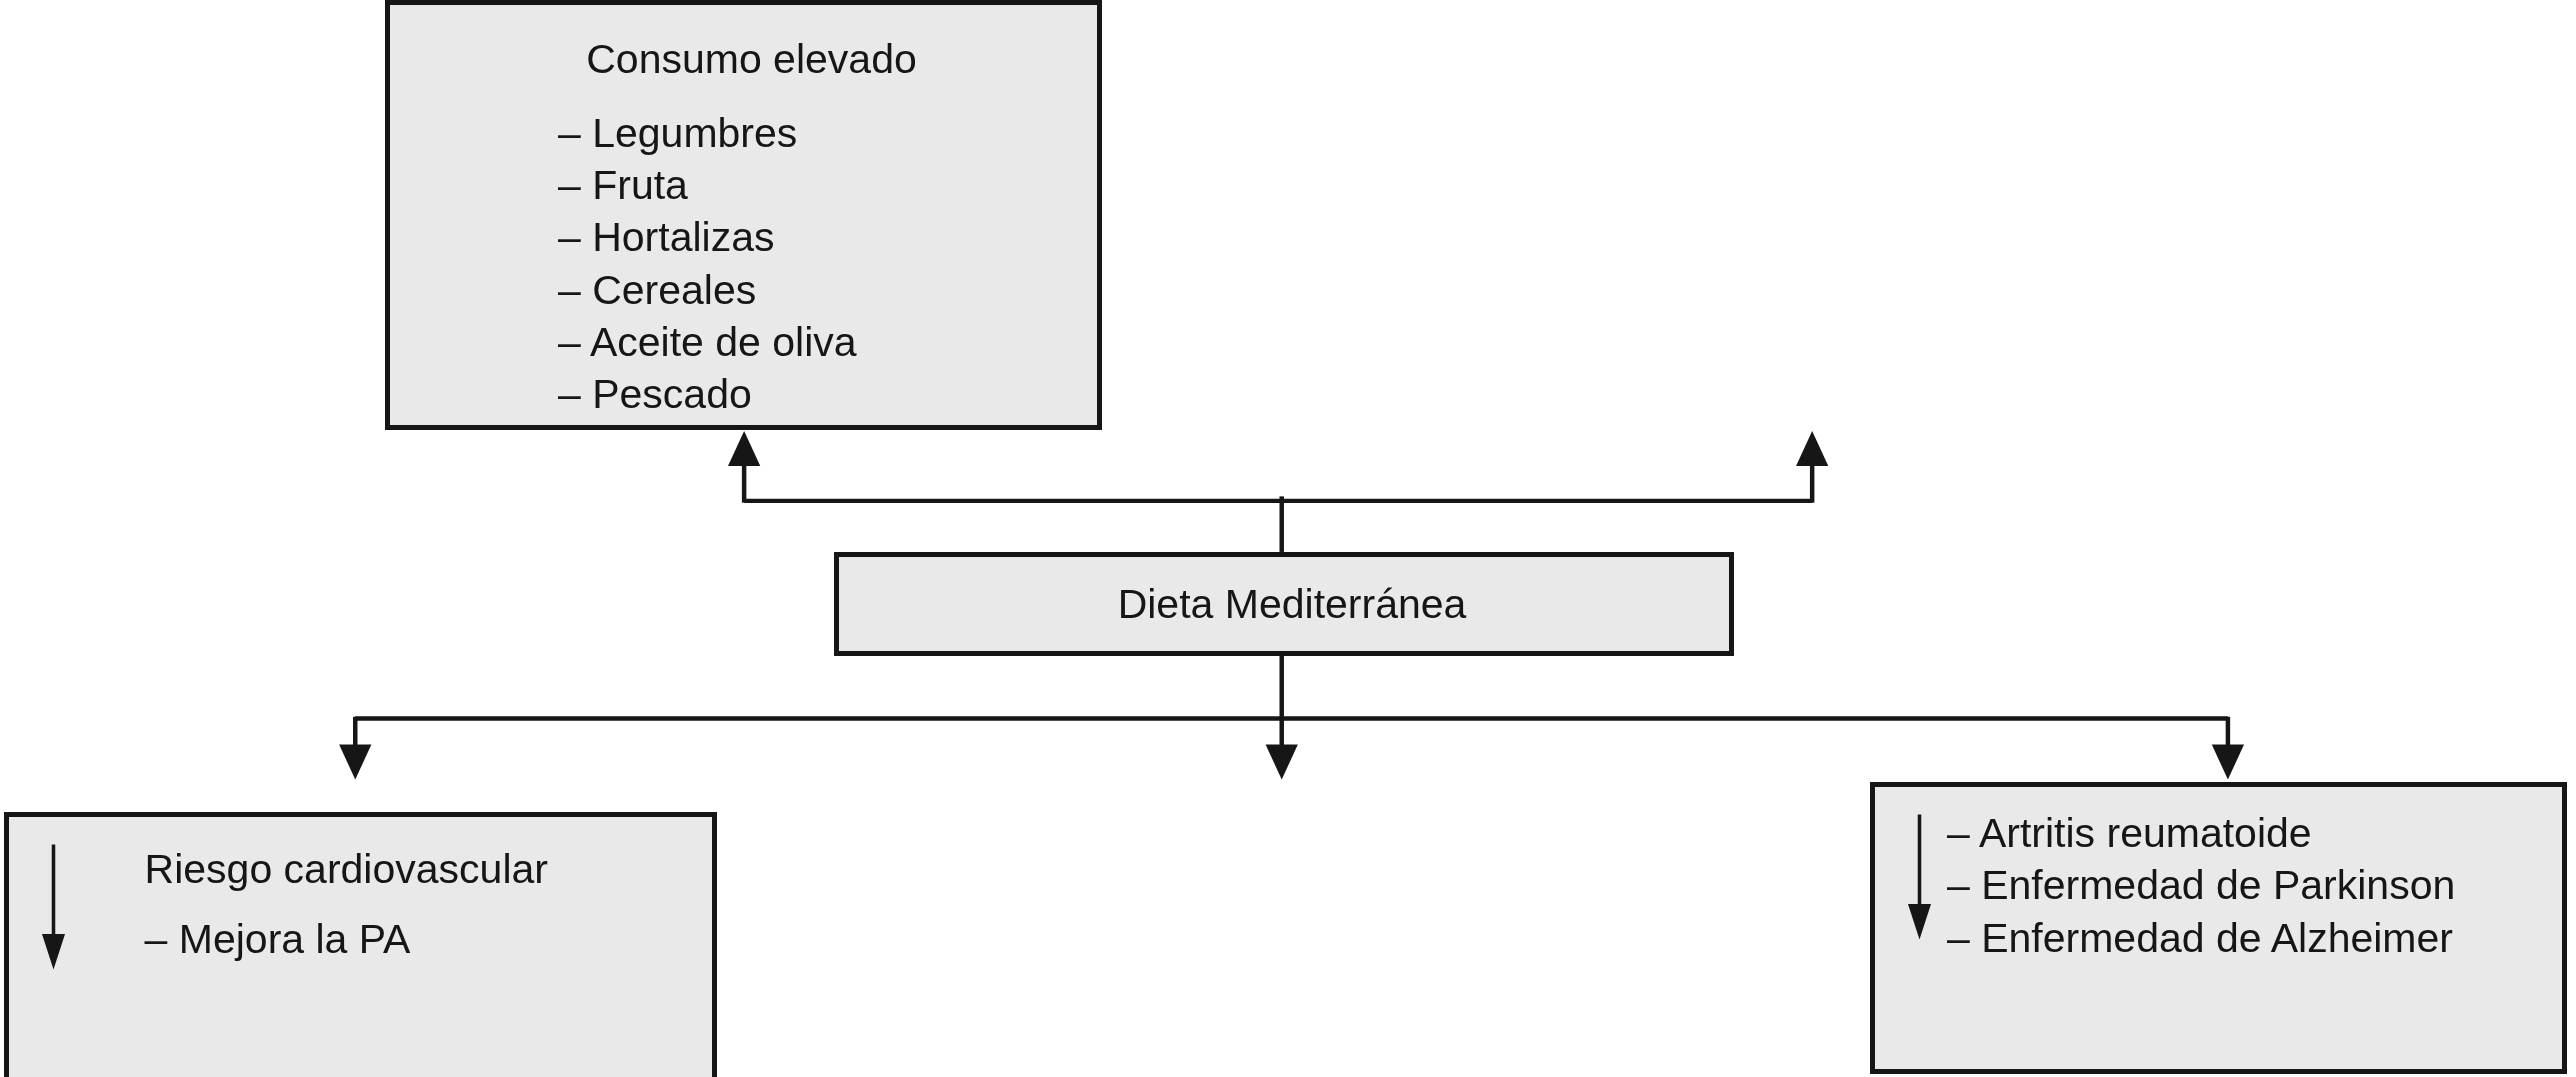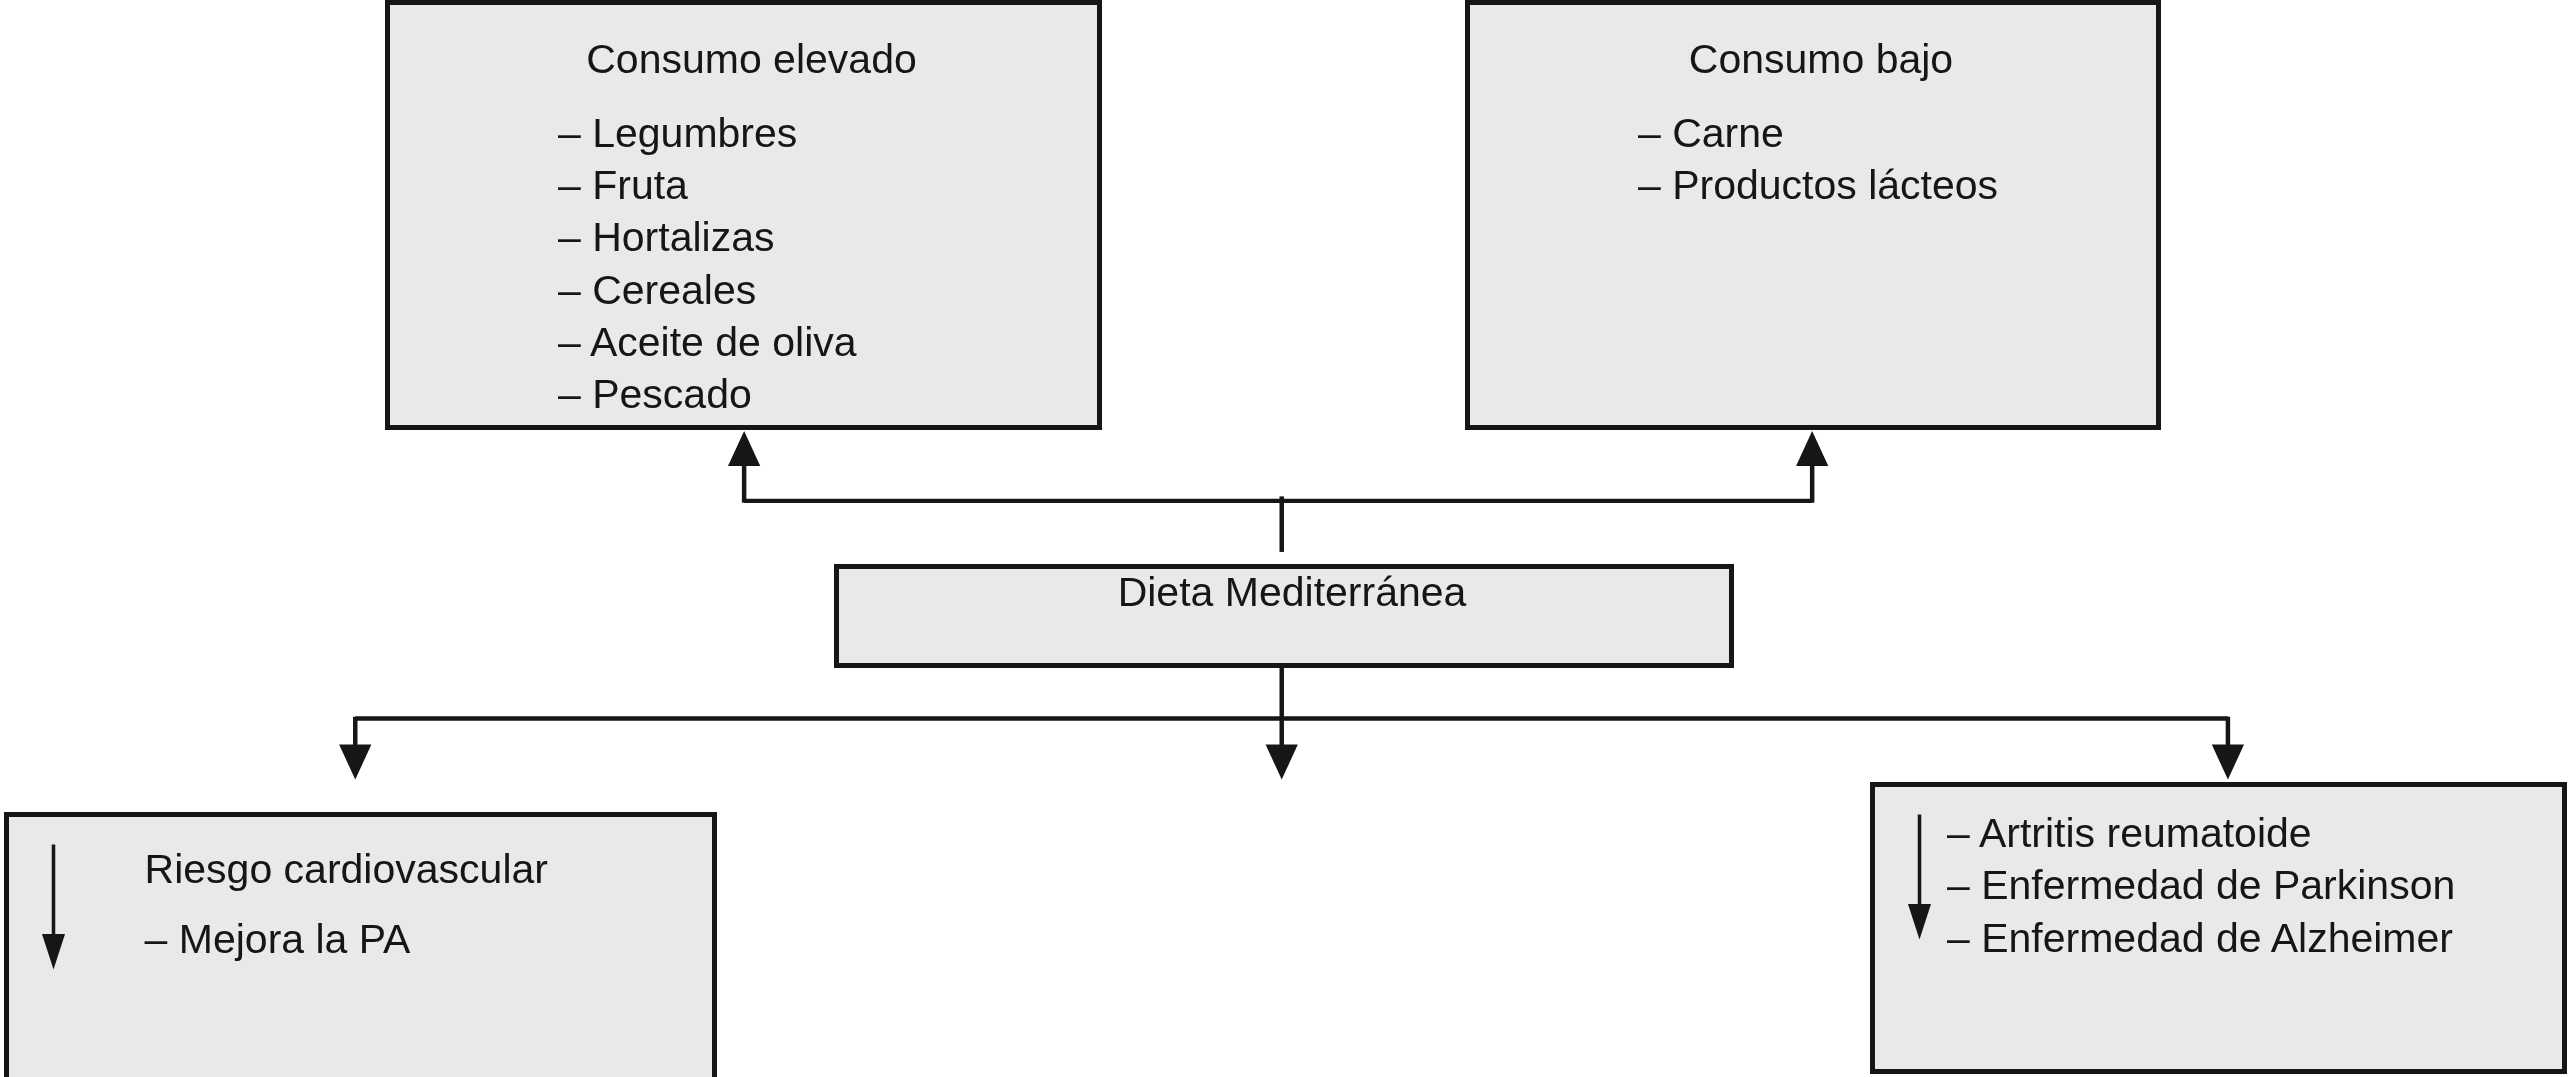--- a/index.html
+++ b/index.html
@@ -30,22 +30,22 @@
   .box .items { margin-top: 27px; }
   .box .item { white-space: nowrap; margin-top: 5.4px; }
 
   
   .box-top .title { margin-top: 30.5px; text-align: center; }
   .box-top .items { padding-left: 152px; }
 
   
   .box-center {
     display: flex;
+    align-items: center;
     justify-content: center;
-    margin-top: 12px;
   }
 
   
   .box-bottom .title { margin-top: 29px; }
   .box-bottom .items { margin-top: 23px; }
   .box-bottom .decrease {
     position: absolute;
     left: 25px; top: 25px;
     width: 39px; height: 130px;
   }
@@ -92,27 +92,20 @@
     <div class="items">
         <div class="item">– Legumbres</div>
         <div class="item">– Fruta</div>
         <div class="item">– Hortalizas</div>
         <div class="item">– Cereales</div>
         <div class="item">– Aceite de oliva</div>
         <div class="item">– Pescado</div>
       </div>
   </div>
 
-  <div class="box box-top" id="box-consumo-bajo">
-    <div class="title">Consumo bajo</div>
-    <div class="items">
-        <div class="item">– Carne</div>
-        <div class="item">– Productos lácteos</div>
-      </div>
-  </div>
 
   <div class="box box-center" id="box-dieta">
     <div class="title">Dieta Mediterránea</div>
   </div>
 
   <div class="box box-bottom pad-riesgo" id="box-riesgo">
     <svg class="decrease" viewBox="0 0 44 145" xmlns="http://www.w3.org/2000/svg">
       <line x1="22" y1="2" x2="22" y2="108" stroke="#161616" stroke-width="4"></line>
       <polygon points="22,143 9,103 35,103" fill="#161616"></polygon>
     </svg>

